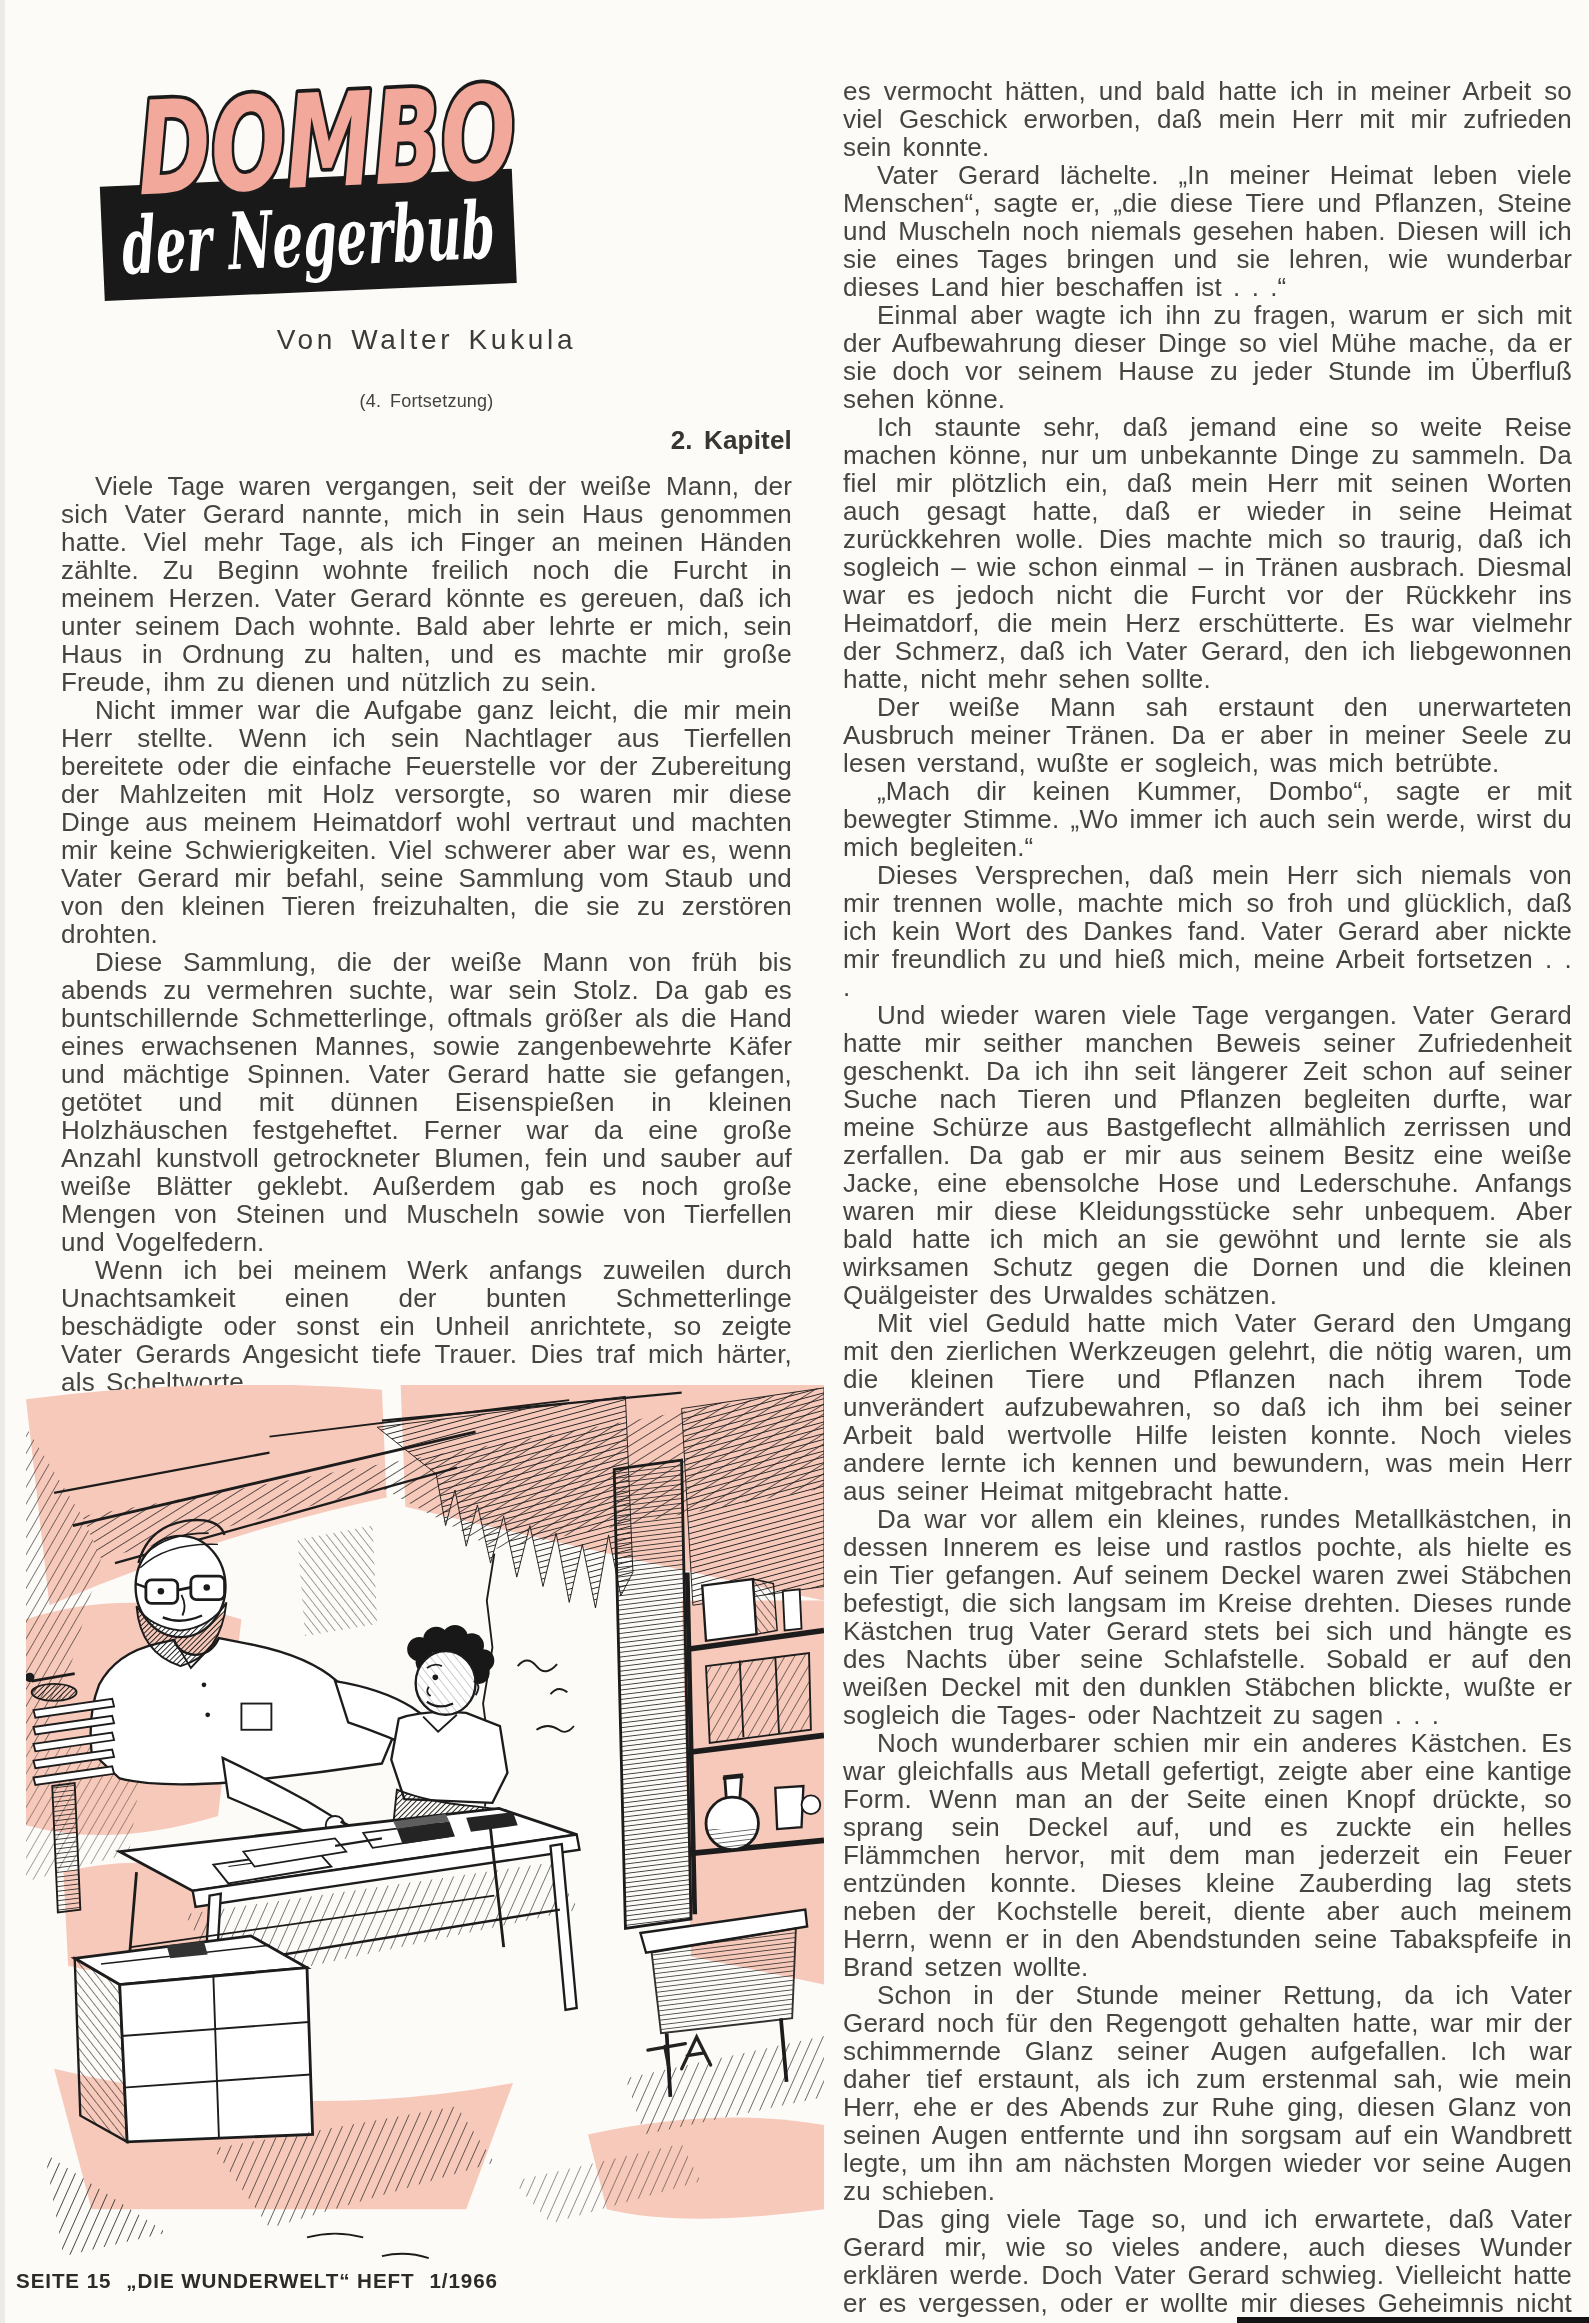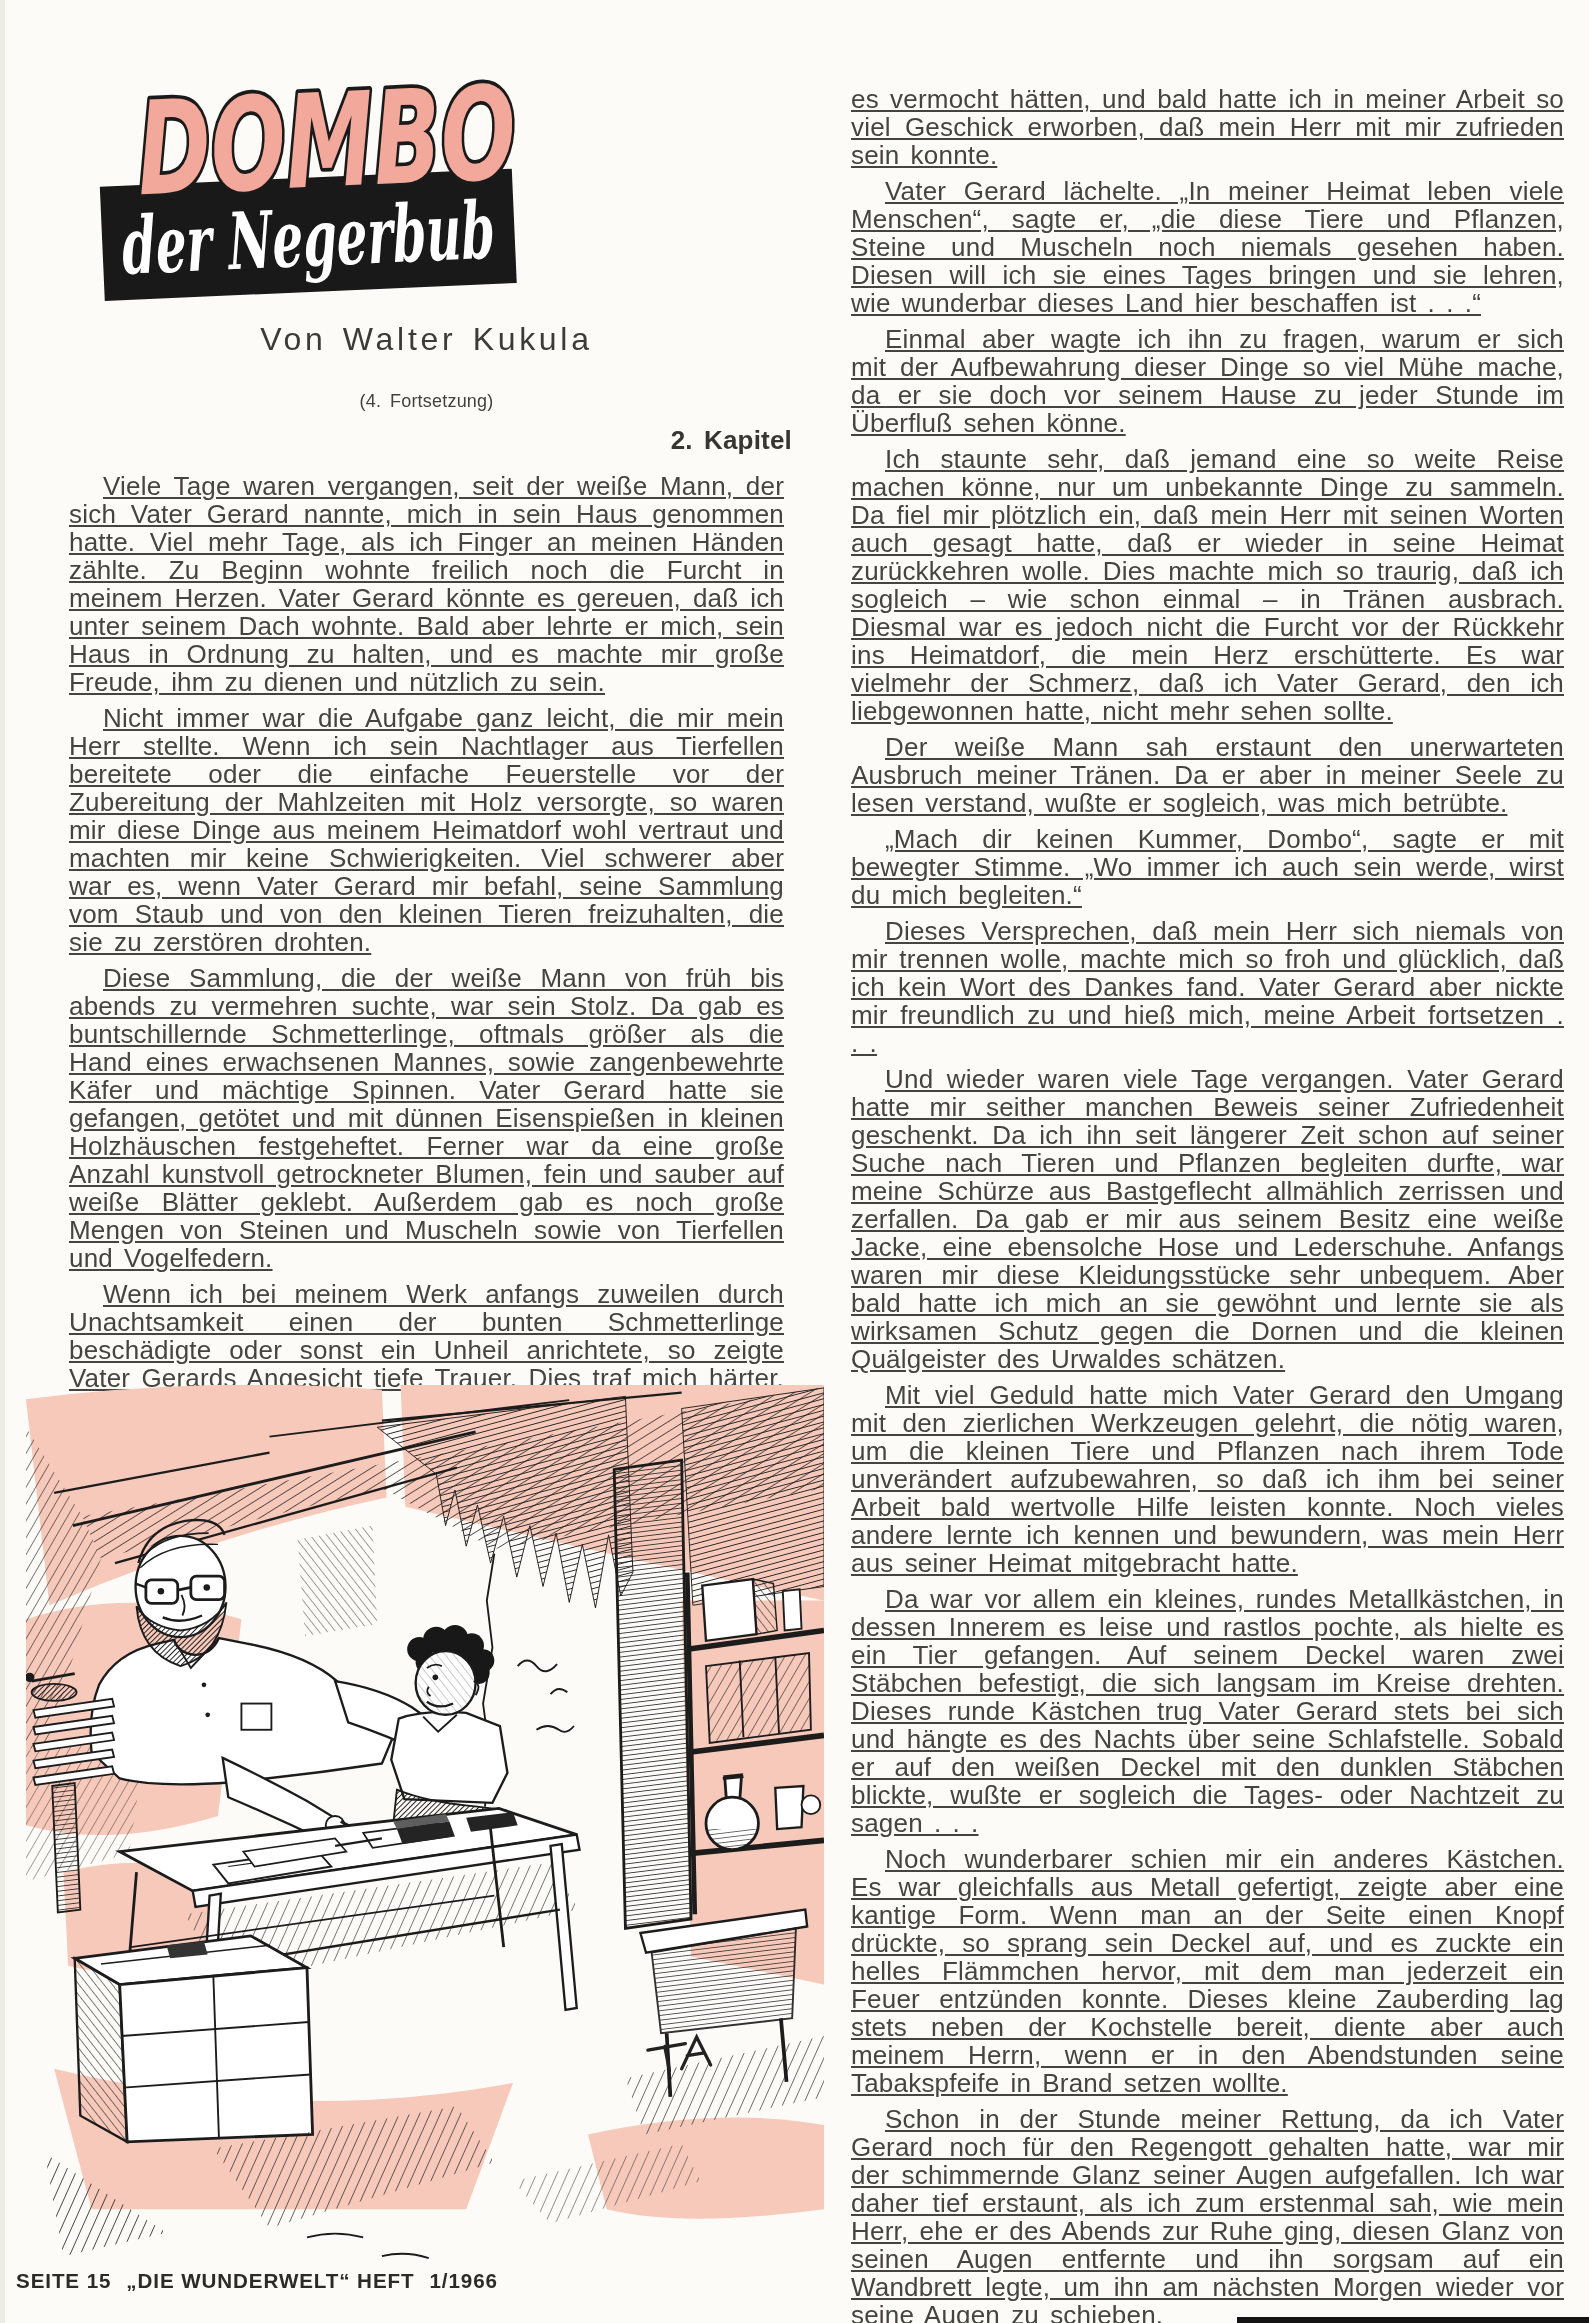--- a/index.html
+++ b/index.html
@@ -2,25 +2,25 @@
 <html lang="de" style="font-size:15px"><head>
 <meta charset="utf-8">
 <style>
   html,body{margin:0;padding:0;background:#9a9a9a;}
   .page{position:relative;width:1589px;height:2324px;background:#fcfbf7;overflow:hidden;
         font-family:"Liberation Sans",sans-serif;color:#46443f;}
   .scan-edge{position:absolute;left:0;top:0;width:4.7px;height:2324px;background:#edebe5;}
   .masthead{position:absolute;left:52px;top:19px;}
   .col{position:absolute;text-align:justify;font-size:26px;line-height:28px;
        letter-spacing:0.2px;word-spacing:3.7px;hyphens:auto;}
-  .col p{margin:8px;text-indent:34px;text-decoration:underline;}
+  .col p{margin:0;text-indent:34px;}
   .col p.cont{text-indent:0;}
   .col-left{left:61px;top:323px;width:731px;}
   .col-right{left:843px;top:77px;width:729px;}
-  .byline{font-size:32px;letter-spacing:3.7px;text-align:center;color:#3d3b37;
+  .byline{font-size:28px;letter-spacing:3.7px;text-align:center;color:#3d3b37;
           text-indent:0;margin:0;line-height:33px;}
   .cont-note{font-size:18px;text-align:center;color:#44423d;margin:32px 0 0;line-height:26px;}
   .chapter{font-size:26px;font-weight:bold;text-align:right;color:#383631;
            margin:11.2px 0 17px;line-height:30px;}
   .illu{position:absolute;left:26px;top:1385px;}
   .footer{position:absolute;left:16px;top:2269px;display:flex;gap:15px;
           font-size:20.6px;font-weight:bold;letter-spacing:0.9px;color:#2c2b28;}
   .bottom-strip{position:absolute;left:1237px;top:2317px;width:352px;height:6.6px;background:#141414;}
 </style>
 </head>

